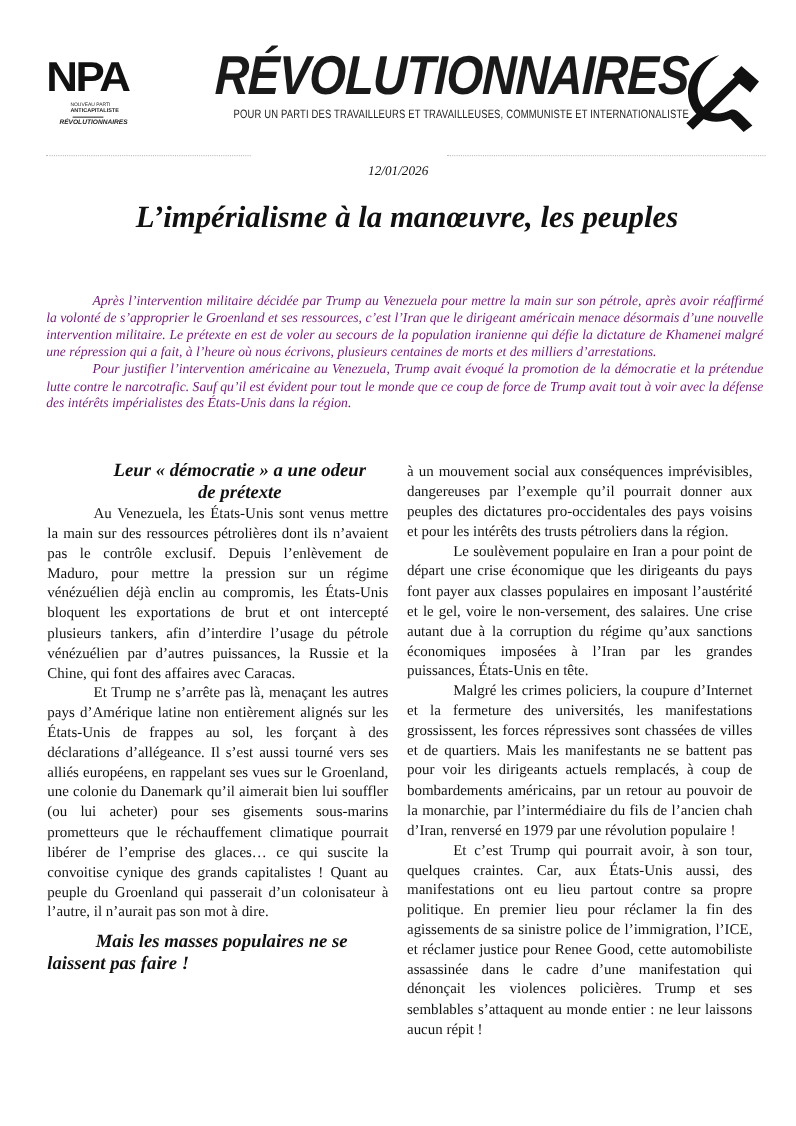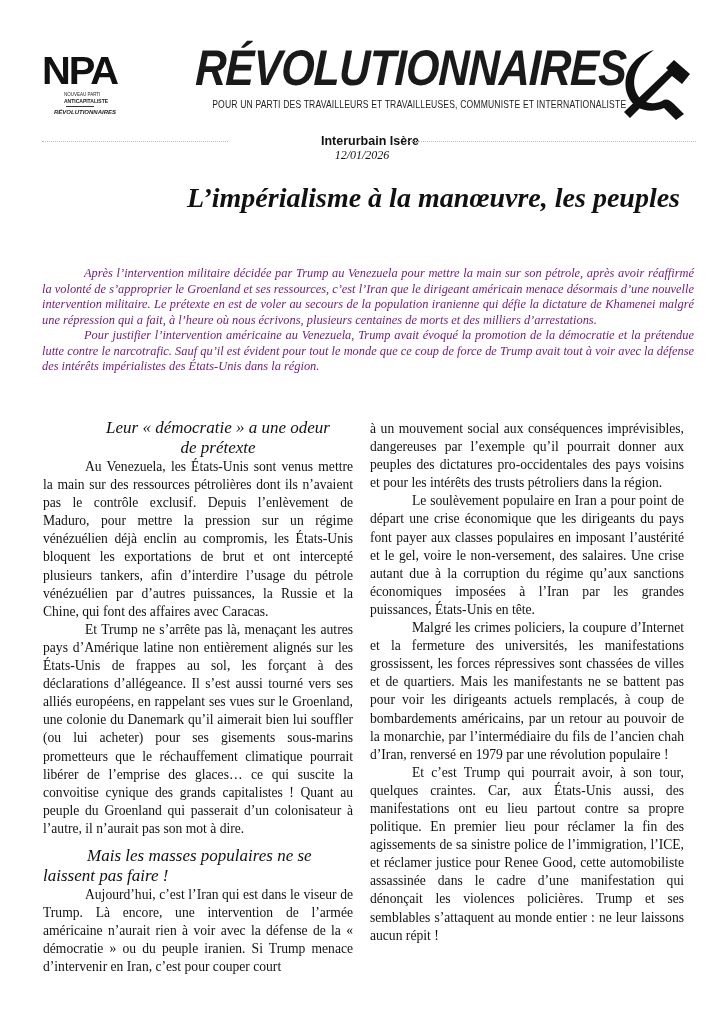--- a/index.html
+++ b/index.html
@@ -19,31 +19,31 @@
   .masthead-tagline { font-family: "Liberation Sans", sans-serif; font-size: 11px; line-height: 14px; color: #222; transform: scaleX(0.78); transform-origin: center; white-space: nowrap; margin-top: 1px; letter-spacing: 0.2px; }
 
   .hammer { position: absolute; left: 614px; top: 48px; width: 80px; height: 76px; }
 
   .edition-row { position: absolute; left: 40px; top: 132px; width: 660px; height: 20px; }
   .dots-left { position: absolute; left: 2px; top: 9px; width: 186px; border-top: 1px dotted #bbb; }
   .dots-right { position: absolute; left: 366px; top: 9px; width: 290px; border-top: 1px dotted #bbb; }
   .edition { position: absolute; left: 0; width: 660px; top: 2px; text-align: center; font-family: "Liberation Sans", sans-serif; font-weight: bold; font-size: 12.5px; color: #111; }
   .date { position: absolute; left: 0; top: 148px; width: 724px; text-align: center; font-family: "Liberation Serif", serif; font-style: italic; font-size: 12px; color: #111; }
 
-  .headline { position: absolute; left: 60px; top: 182px; width: 620px; text-align: right; font-family: "Liberation Serif", serif; font-weight: bold; font-style: italic; font-size: 28px; line-height: 32px; color: #111; }
+  .headline { position: absolute; left: 60px; top: 182px; width: 620px; text-align: center; font-family: "Liberation Serif", serif; font-weight: bold; font-style: italic; font-size: 28px; line-height: 32px; color: #111; }
 
   .chapo { position: absolute; left: 42px; top: 266px; width: 652px; font-family: "Liberation Serif", serif; font-style: italic; font-size: 12.4px; line-height: 15.5px; text-align: justify; color: #701a75; }
   .chapo p { margin: 0; text-indent: 42px; }
 
   .col { position: absolute; top: 418px; font-family: "Liberation Serif", serif; font-size: 13.6px; line-height: 18.1px; text-align: justify; color: #111; }
   .col-left { left: 43px; width: 310px; }
   .col-right { left: 370px; width: 314px; top: 420px; }
   .col p { margin: 0; text-indent: 42px; }
   .col p.noindent { text-indent: 0; }
-  .section-title { font-family: "Liberation Serif", serif; font-weight: normal; font-style: italic; font-size: 17px; line-height: 20px; margin: 0; color: #111; }
+  .section-title { font-family: "Liberation Serif", serif; font-weight: bold; font-style: italic; font-size: 17px; line-height: 20px; margin: 0; color: #111; }
   .st1 { text-align: center; padding-left: 40px; }
   .st2 { text-align: left; margin-top: 8px; }
   .st2 .indent { padding-left: 44px; }
 </style>
 </head>
 <body>
 
 <div class="page">
 
   <div class="logo">
@@ -61,21 +61,20 @@
 
   <div class="hammer">
     <svg viewBox="0 0 80 76" width="80" height="76">
       <path d="M40 2 C 18 8, 6 28, 14 48 C 20 62, 36 66, 50 60 L 62 72 L 70 66 L 60 56 C 56 52, 52 50, 48 53 C 38 58, 26 54, 22 44 C 16 28, 26 12, 40 2 Z" fill="#111"></path>
       <path d="M10 64 L 16 70 L 58 28 L 68 36 L 76 26 L 60 12 L 52 20 L 54 22 Z" fill="#111"></path>
     </svg>
   </div>
 
   <div class="edition-row">
     <div class="dots-left"></div>
-    <div class="edition">Interurbain Isère</div>
     <div class="dots-right"></div>
   </div>
   <div class="date">12/01/2026</div>
 
   <div class="headline">
     <div>L’impérialisme à la manœuvre, les peuples</div>
   </div>
 
   <div class="chapo">
     <p>Après l’intervention militaire décidée par Trump au Venezuela pour mettre la main sur son pétrole, après avoir réaffirmé la volonté de s’approprier le Groenland et ses ressources, c’est l’Iran que le dirigeant américain menace désormais d’une nouvelle intervention militaire. Le prétexte en est de voler au secours de la population iranienne qui défie la dictature de Khamenei malgré une répression qui a fait, à l’heure où nous écrivons, plusieurs centaines de morts et des milliers d’arrestations.</p>
@@ -87,21 +86,20 @@
       <span>Leur « démocratie » a une odeur</span><br>
       <span>de prétexte</span>
     </h2>
     <p>Au Venezuela, les États-Unis sont venus mettre la main sur des ressources pétrolières dont ils n’avaient pas le contrôle exclusif. Depuis l’enlèvement de Maduro, pour mettre la pression sur un régime vénézuélien déjà enclin au compromis, les États-Unis bloquent les exportations de brut et ont intercepté plusieurs tankers, afin d’interdire l’usage du pétrole vénézuélien par d’autres puissances, la Russie et la Chine, qui font des affaires avec Caracas.</p>
     <p>Et Trump ne s’arrête pas là, menaçant les autres pays d’Amérique latine non entièrement alignés sur les États-Unis de frappes au sol, les forçant à des déclarations d’allégeance. Il s’est aussi tourné vers ses alliés européens, en rappelant ses vues sur le Groenland, une colonie du Danemark qu’il aimerait bien lui souffler (ou lui acheter) pour ses gisements sous-marins prometteurs que le réchauffement climatique pourrait libérer de l’emprise des glaces… ce qui suscite la convoitise cynique des grands capitalistes ! Quant au peuple du Groenland qui passerait d’un colonisateur à l’autre, il n’aurait pas son mot à dire.</p>
 
     <h2 class="section-title st2">
       <span class="indent">Mais les masses populaires ne se</span><br>
       <span>laissent pas faire !</span>
     </h2>
-    <p>Aujourd’hui, c’est l’Iran qui est dans le viseur de Trump. Là encore, une intervention de l’armée américaine n’aurait rien à voir avec la défense de la « démocratie » ou du peuple iranien. Si Trump menace d’intervenir en Iran, c’est pour couper court</p>
   </div>
 
   <div class="col col-right">
     <p class="noindent">à un mouvement social aux conséquences imprévisibles, dangereuses par l’exemple qu’il pourrait donner aux peuples des dictatures pro-occidentales des pays voisins et pour les intérêts des trusts pétroliers dans la région.</p>
     <p>Le soulèvement populaire en Iran a pour point de départ une crise économique que les dirigeants du pays font payer aux classes populaires en imposant l’austérité et le gel, voire le non-versement, des salaires. Une crise autant due à la corruption du régime qu’aux sanctions économiques imposées à l’Iran par les grandes puissances, États-Unis en tête.</p>
     <p>Malgré les crimes policiers, la coupure d’Internet et la fermeture des universités, les manifestations grossissent, les forces répressives sont chassées de villes et de quartiers. Mais les manifestants ne se battent pas pour voir les dirigeants actuels remplacés, à coup de bombardements américains, par un retour au pouvoir de la monarchie, par l’intermédiaire du fils de l’ancien chah d’Iran, renversé en 1979 par une révolution populaire !</p>
     <p>Et c’est Trump qui pourrait avoir, à son tour, quelques craintes. Car, aux États-Unis aussi, des manifestations ont eu lieu partout contre sa propre politique. En premier lieu pour réclamer la fin des agissements de sa sinistre police de l’immigration, l’ICE, et réclamer justice pour Renee Good, cette automobiliste assassinée dans le cadre d’une manifestation qui dénonçait les violences policières. Trump et ses semblables s’attaquent au monde entier : ne leur laissons aucun répit !</p>
   </div>
 
 </div>

